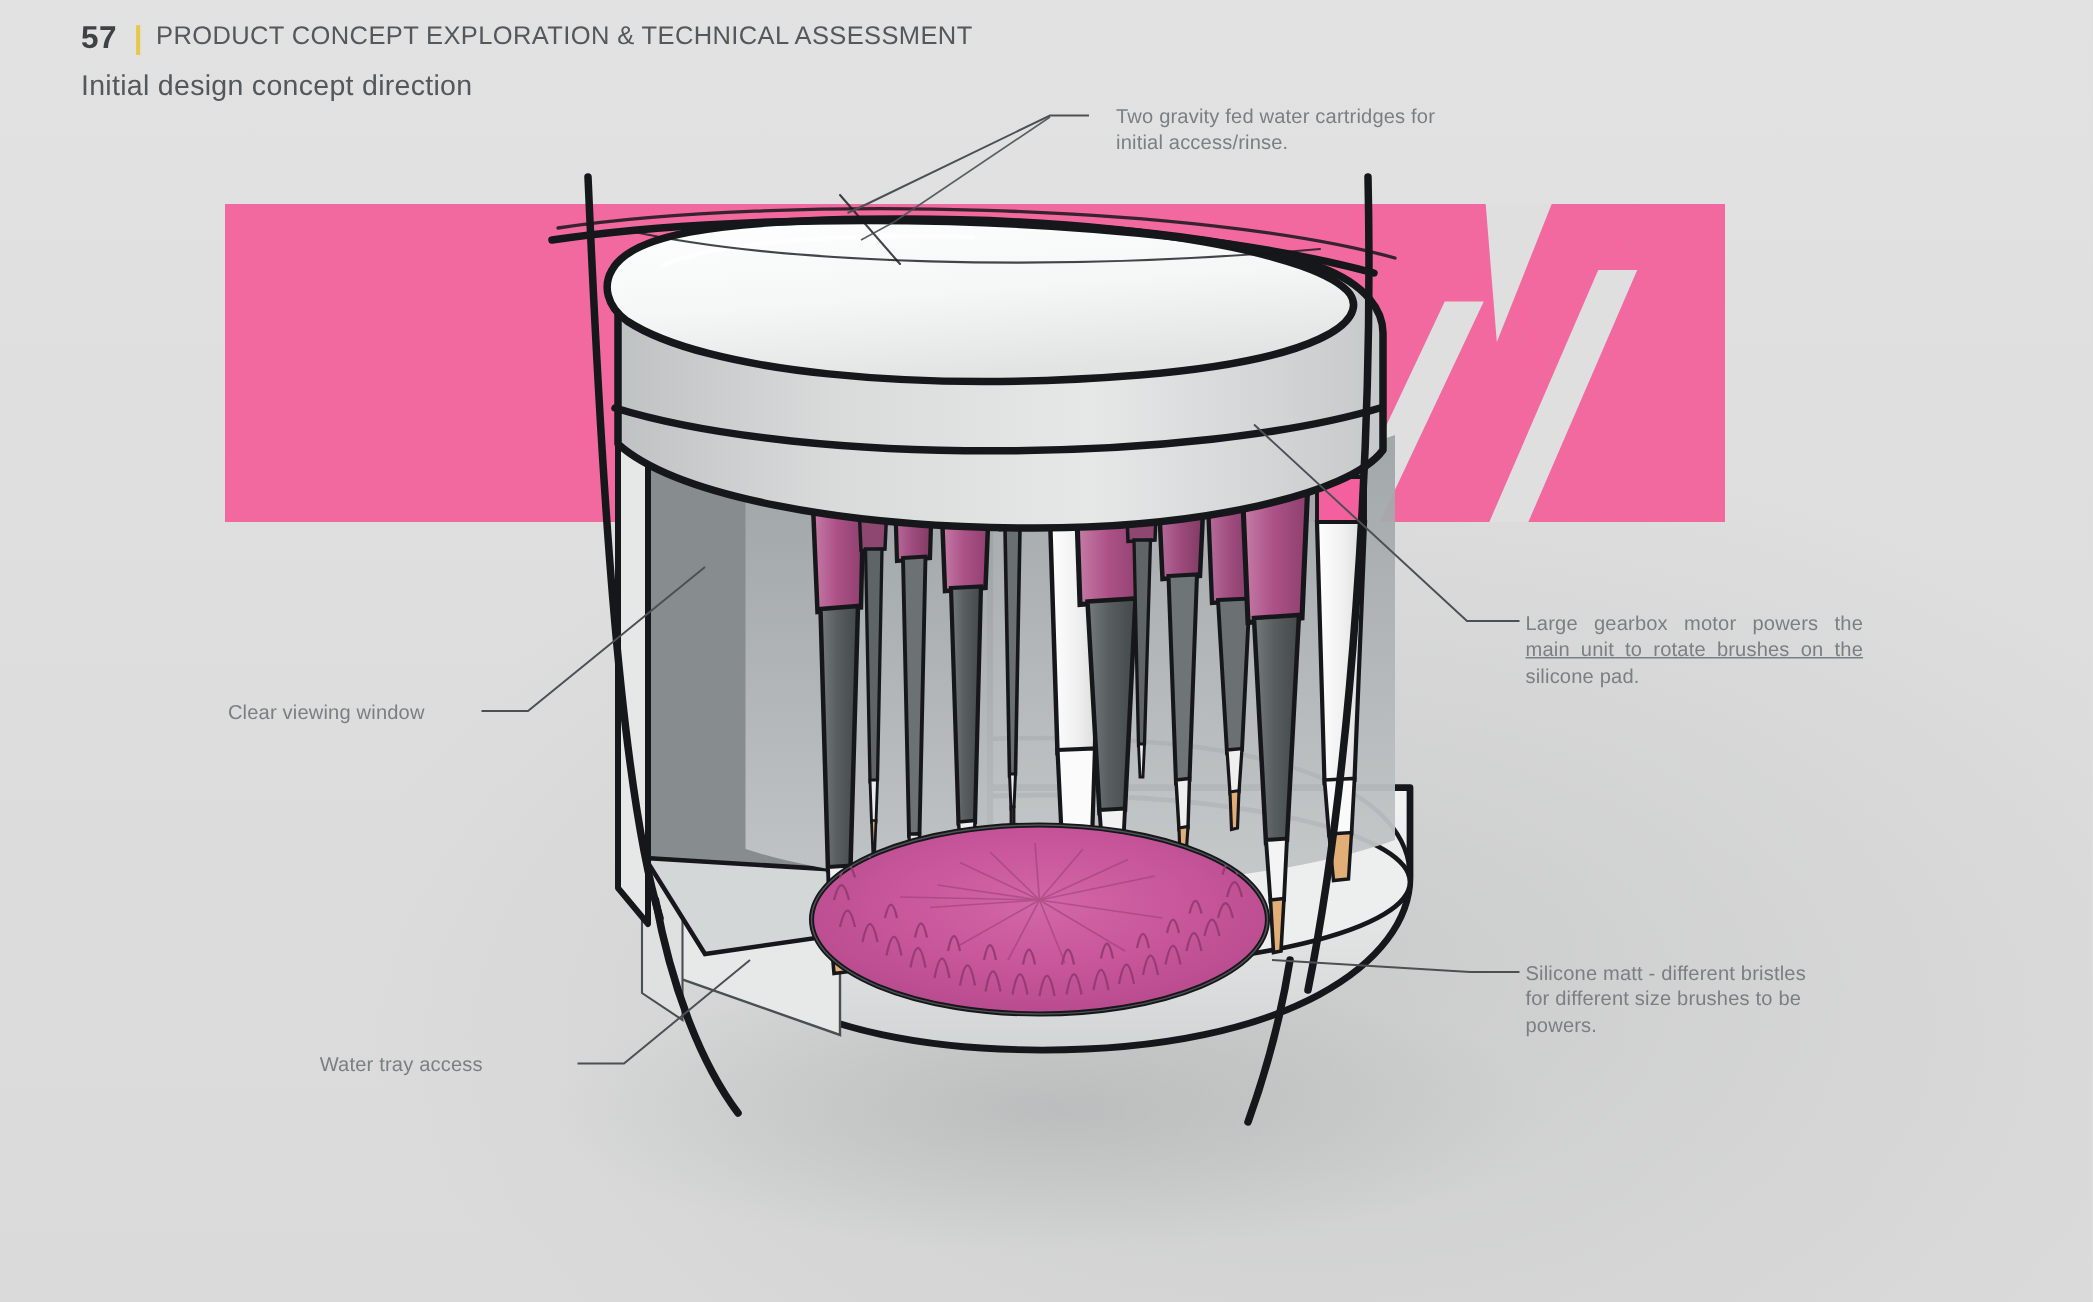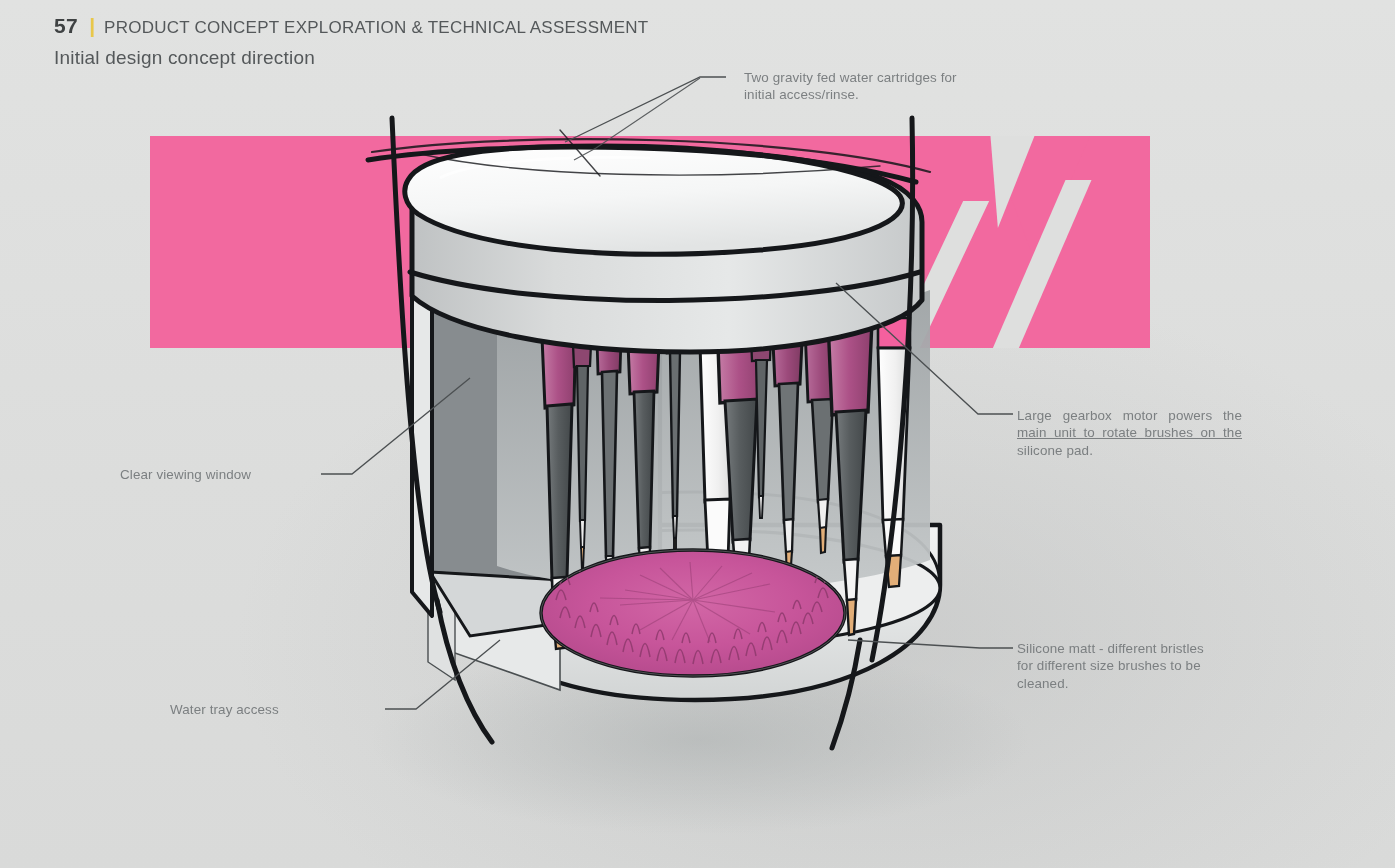--- a/index.html
+++ b/index.html
@@ -13,21 +13,21 @@
   #slide{
     position:absolute;inset:0;width:1395px;height:868px;
     background:
       radial-gradient(ellipse 900px 520px at 62% 74%, rgba(168,170,170,0.32) 0%, rgba(168,170,170,0.12) 42%, rgba(168,170,170,0) 70%),
       linear-gradient(180deg,#e1e2e1 0%,#dcdddc 55%,#d9dad9 100%);
     overflow:hidden;
   }
 
   
   #header{position:absolute;left:54px;top:14px;}
-  .hdr-line1{display:flex;align-items:flex-end;gap:0;}
+  .hdr-line1{display:flex;align-items:flex-start;gap:0;}
   .hdr-num{
     font-size:21px;font-weight:700;color:#3f4243;letter-spacing:.4px;
   }
   .hdr-pipe{
     font-size:21px;font-weight:700;color:#e8c74a;
     padding:0 9px 0 11px;
   }
   .hdr-title{
     font-size:17px;font-weight:400;color:#54585a;letter-spacing:.25px;
   }
@@ -41,21 +41,21 @@
 
   
   .callout{
     position:absolute;
     color:#7b7f81;
     font-size:13.4px;
     line-height:17.4px;
     letter-spacing:.12px;
   }
   .callout.just{text-align:justify;}
-  .callout.right{text-align:left;}
+  .callout.right{text-align:center;}
 </style>
 </head>
 <body>
 
 <div id="slide">
 
   <div id="stage">
     <svg id="artsvg" width="1395" height="868" viewBox="0 0 1395 868" xmlns="http://www.w3.org/2000/svg">
       <defs>
 
@@ -389,21 +389,21 @@
 
   <div class="callout just" style="left:1017px;top:407px;width:225px;">
     <div style="text-align:justify;text-align-last:justify;">Large gearbox motor powers the</div>
     <div style="text-align:justify;text-align-last:justify;text-decoration:underline;">main unit to rotate brushes on the</div>
     <div>silicone pad.</div>
   </div>
 
   <div class="callout" style="left:1017px;top:640px;width:225px;">
     <div>Silicone matt - different bristles</div>
     <div>for different size brushes to be</div>
-    <div>cleaned.</div>
+    <div>powers.</div>
   </div>
 
   <div class="callout right" style="left:120px;top:466px;width:195px;">
     <div>Clear viewing window</div>
   </div>
 
   <div class="callout right" style="left:170px;top:701px;width:195px;">
     <div>Water tray access</div>
   </div>
 

